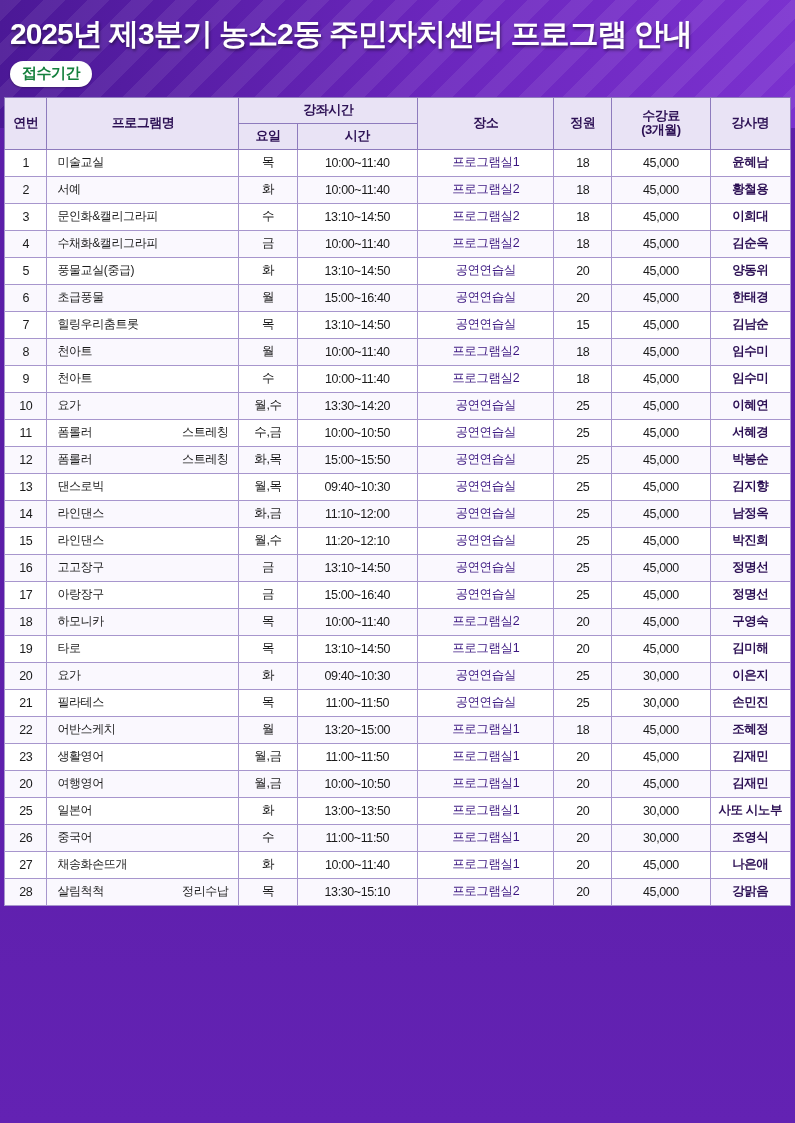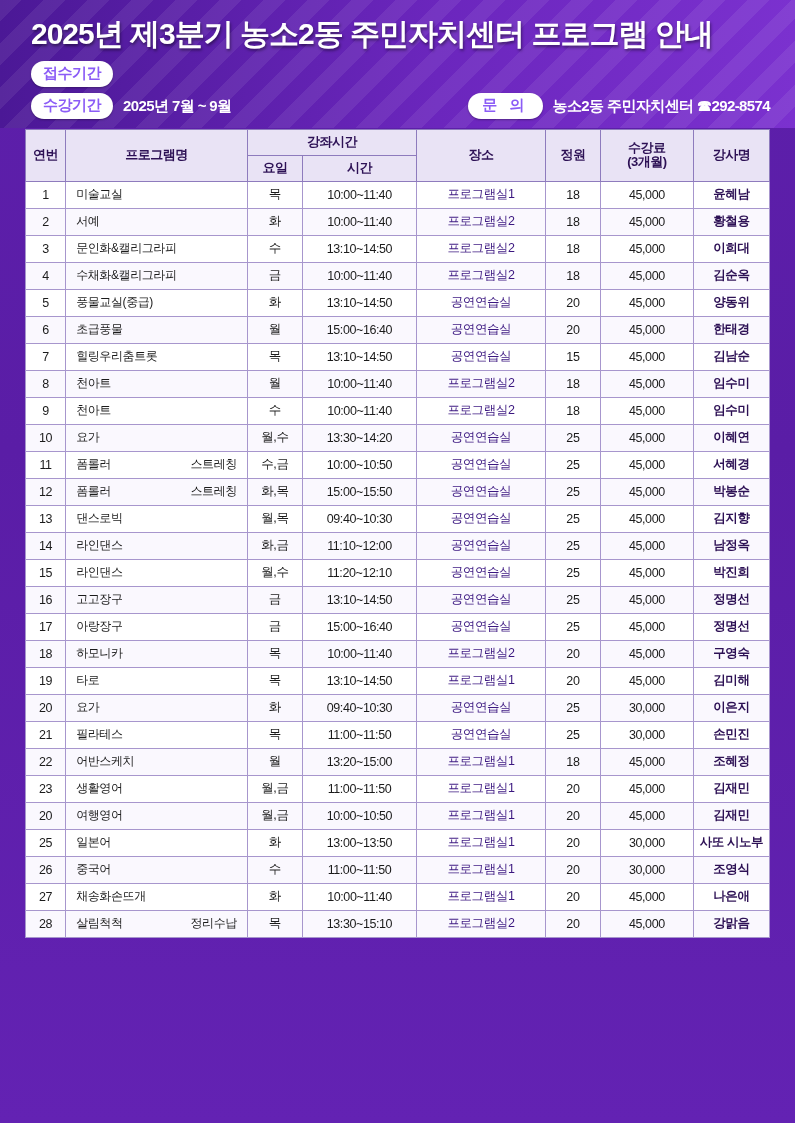--- a/index.html
+++ b/index.html
@@ -16,37 +16,37 @@
     position:absolute; left:0; top:0; width:795px; height:128px;
     background:
       linear-gradient(135deg, rgba(255,255,255,.07) 25%, transparent 25%, transparent 50%, rgba(255,255,255,.07) 50%, rgba(255,255,255,.07) 75%, transparent 75%),
       linear-gradient(90deg,#4b1896,#6b26bd 55%,#7b31cf);
     background-size: 44px 44px, 100% 100%;
   }
   .poster {
     position:absolute; left:0; top:0; width:795px; height:1123px;
     background:linear-gradient(180deg,#5d1fab 0%, #5a1da6 40%, #6322b3 100%);
   }
-  .poster-inner { position:relative; z-index:3; padding:0 25px; }
+  .poster-inner { position:relative; z-index:3; padding:0 4px; }
 
   h1.title {
     margin:0; padding:14px 0 6px 6px;
     color:#ffffff;
     font-size:30px;
     font-weight:bold;
     letter-spacing:-1px;
     text-shadow:1px 2px 3px rgba(0,0,0,.45);
     white-space:nowrap;
   }
 
   .info-block { padding-left:6px; }
   .info-row { display:flex; align-items:center; margin-bottom:6px; }
   .chip {
     background:#ffffff;
-    color:#8b5cf6;
+    color:#15803d;
     font-weight:bold;
     font-size:15px;
     border-radius:13px;
     padding:3px 12px 4px;
     letter-spacing:-0.5px;
     white-space:nowrap;
     box-shadow:0 1px 2px rgba(0,0,0,.3);
   }
   .info-text {
     color:#ffffff; font-size:15px; font-weight:bold; margin-left:10px;
@@ -110,29 +110,20 @@
 <div class="poster-inner">
 
   <h1 class="title">2025년 제3분기 농소2동 주민자치센터 프로그램 안내</h1>
 
   <div class="info-block">
 
     <div class="info-row">
       <span class="chip">접수기간</span>
     </div>
 
-    <div class="info-row">
-      <span class="chip">수강기간</span>
-      <span class="info-text">2025년 7월 ~ 9월</span>
-
-      <span class="contact-wrap">
-        <span class="chip contact">문  의</span>
-        <span class="info-text">농소2동 주민자치센터 ☎292-8574</span>
-      </span>
-    </div>
 
   </div>
 
   <table>
     <colgroup>
       <col class="c-no">
         <col class="c-name">
         <col class="c-day">
         <col class="c-time">
       <col class="c-place">

